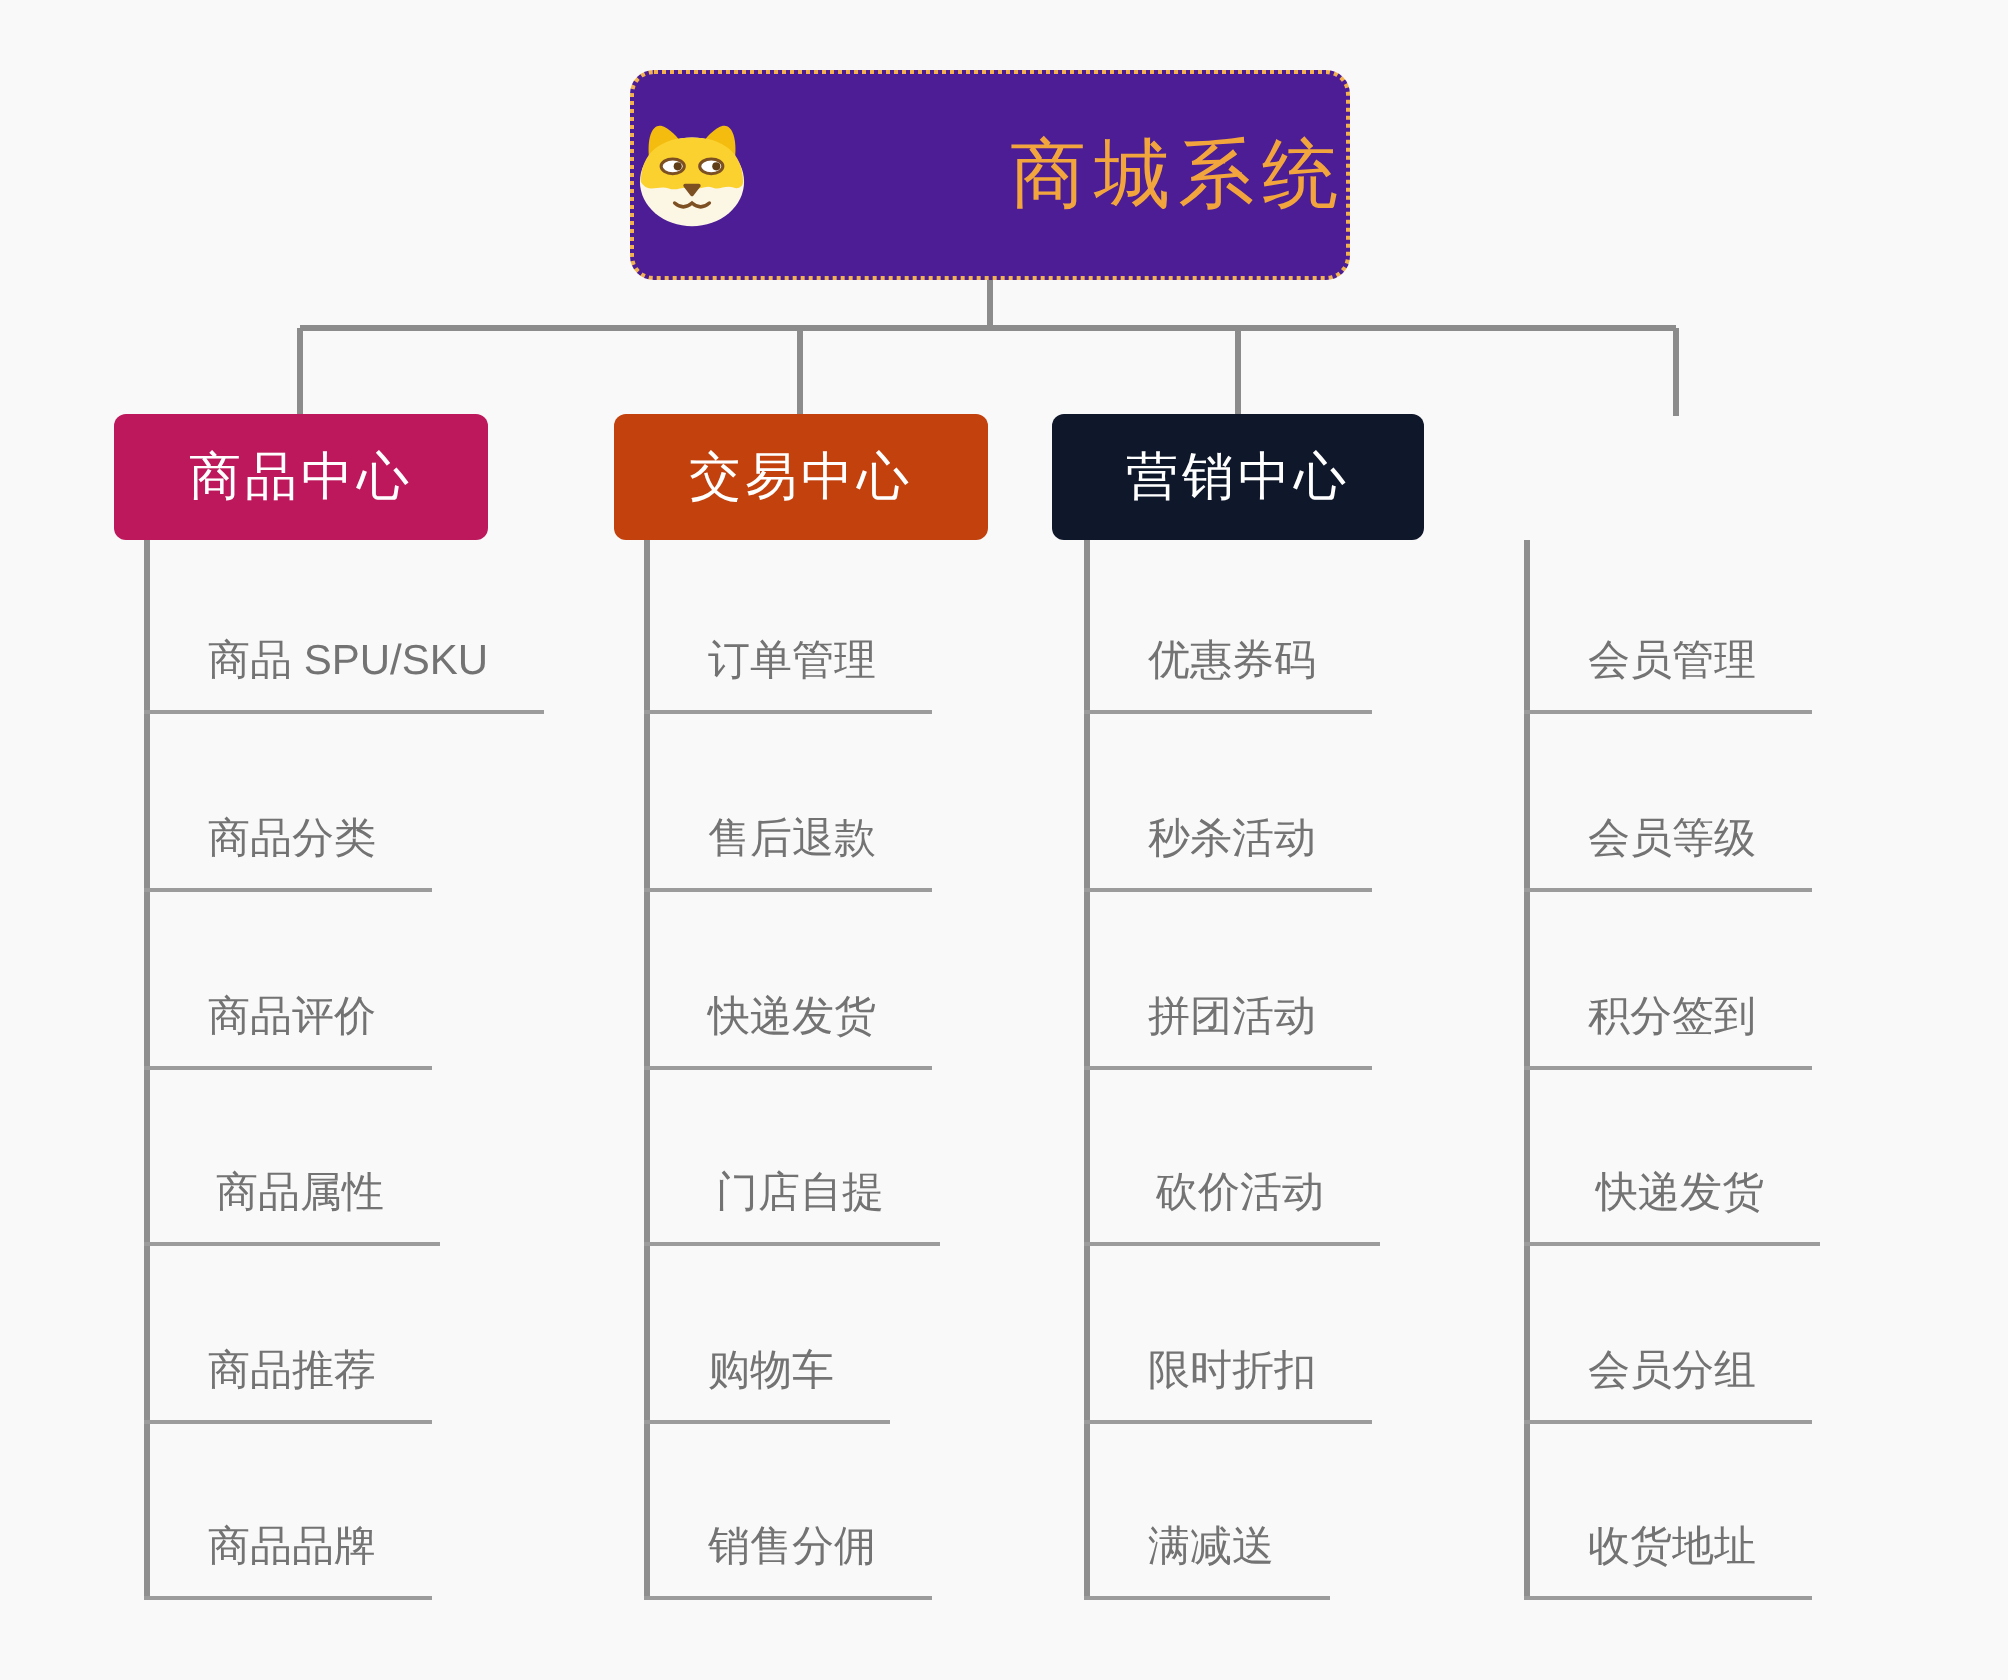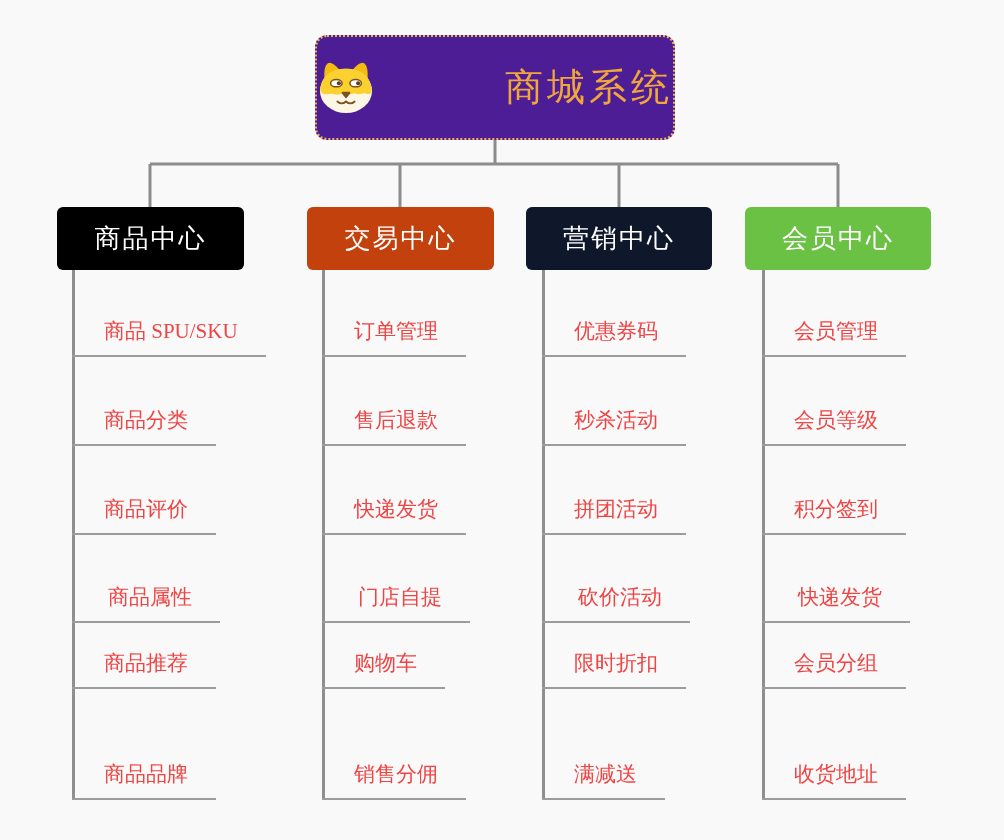--- a/index.html
+++ b/index.html
@@ -75,30 +75,29 @@
     left:0;top:0;
     width:3px;height:530px;
     background:#8F8F8F;
   }
   .leaf{
     position:absolute;
     left:0;
     white-space:nowrap;
     font-size:21px;
     line-height:34px;
-    color:#ef4444;
+    color:#737373;
     padding:0 28px 7px 32px;
     border-bottom:2px solid #9C9C9C;
-    font-family:Liberation Serif, serif;
   }
   .l0{top:44px;}
   .l1{top:133px;}
   .l2{top:222px;}
   .l3{top:310px;padding-left:36px;}
-  .l4{top:376px;}
+  .l4{top:399px;}
   .l5{top:487px;}
 </style>
 </head>
 <body>
 
 <div class="canvas">
 
   <svg class="connectors" width="1004" height="840" viewBox="0 0 1004 840">
     <path d="M495 139 V164 M150 164 H838 M150 164 V208 M400 164 V208 M619 164 V208 M838 164 V208" fill="none" stroke="#8C8C8C" stroke-width="3"></path>
   </svg>
@@ -115,24 +114,23 @@
       <ellipse cx="20" cy="23" rx="6" ry="3.8" fill="#FFFFFF" stroke="#7C5022" stroke-width="1.6"></ellipse>
       <circle cx="22.6" cy="23" r="2.1" fill="#5F3D16"></circle>
       <ellipse cx="40" cy="23" rx="6" ry="3.8" fill="#FFFFFF" stroke="#7C5022" stroke-width="1.6"></ellipse>
       <circle cx="42.6" cy="23" r="2.1" fill="#5F3D16"></circle>
       <path d="M26.5 33 L33.5 33 L30 37.5 Z" fill="#7C5022" stroke="#7C5022" stroke-width="2" stroke-linejoin="round"></path>
       <path d="M21 42 Q25.5 46 30 42 Q34.5 46 39 42" fill="none" stroke="#7C5022" stroke-width="1.8" stroke-linecap="round"></path>
     </svg>
     <span class="root-title">商城系统</span>
   </div>
 
-  <div class="branch-node n0" style="background-color: #000000; font-family: Liberation Serif, serif;">商品中心</div>
+  <div class="branch-node n0" style="background-color: #be185d; font-family: Liberation Serif, serif;">商品中心</div>
   <div class="branch-node n1" style="background-color: #c2410c;">交易中心</div>
   <div class="branch-node n2" style="background-color: #0f172a;">营销中心</div>
-  <div class="branch-node n3" style="background-color: rgb(107, 193, 67);">会员中心</div>
 
   <div class="col c0">
     <div class="spine"></div>
     <div class="leaf l0">商品 SPU/SKU</div>
     <div class="leaf l1">商品分类</div>
     <div class="leaf l2">商品评价</div>
     <div class="leaf l3">商品属性</div>
     <div class="leaf l4">商品推荐</div>
     <div class="leaf l5">商品品牌</div>
   </div>

